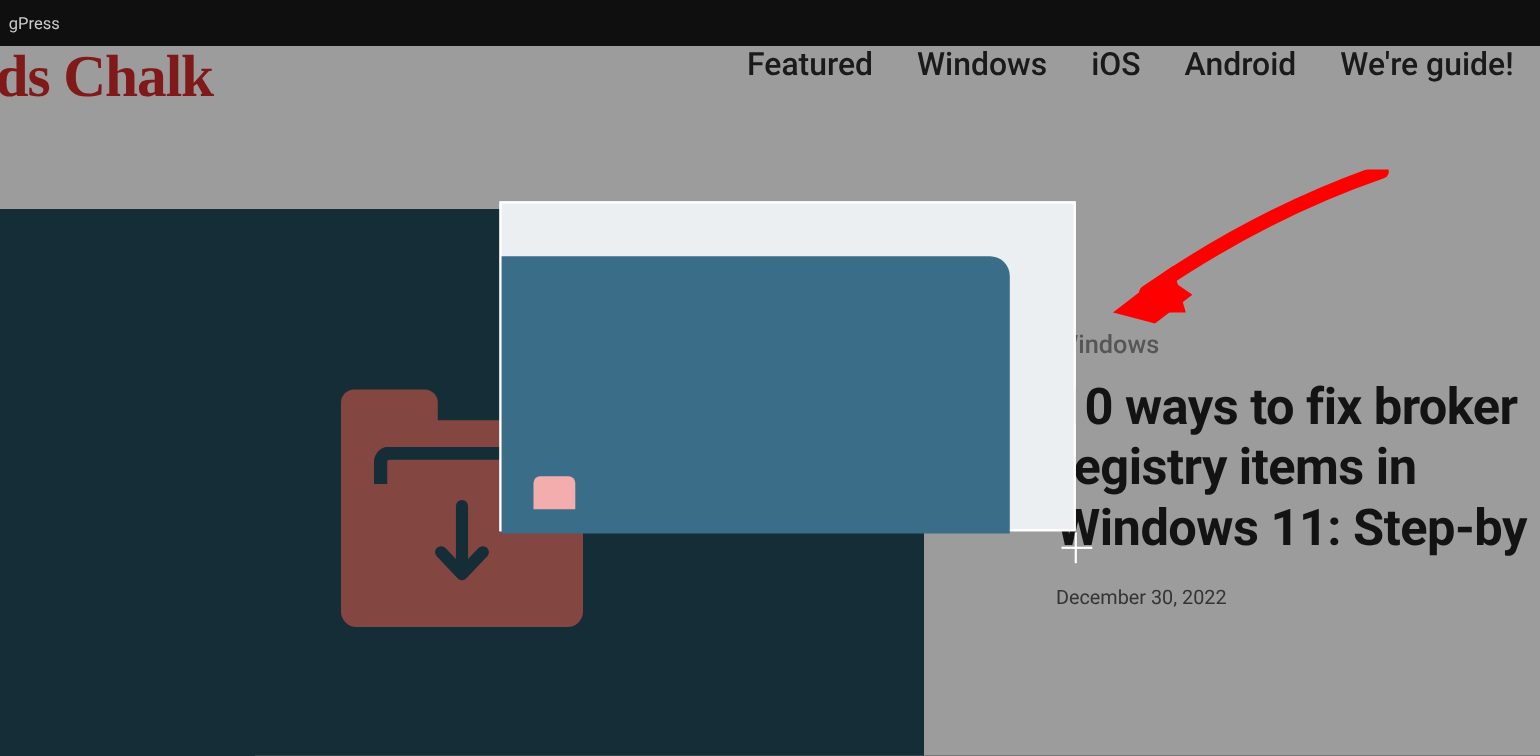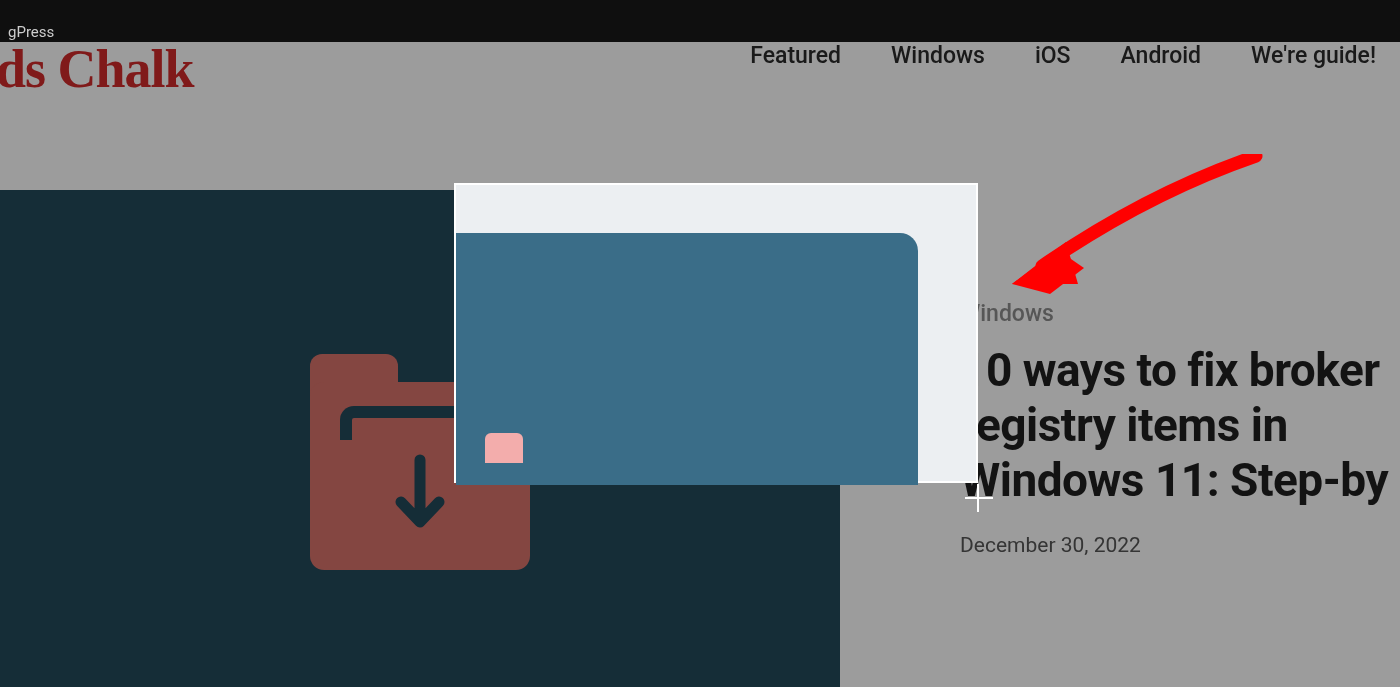--- a/index.html
+++ b/index.html
@@ -5,22 +5,22 @@
   * { margin: 0; padding: 0; box-sizing: border-box; }
   html, body { width: 1400px; height: 687px; overflow: hidden; font-family: -apple-system, BlinkMacSystemFont, "Segoe UI", Roboto, Helvetica, Arial, sans-serif; }
   body { background: #1a1a1a; position: relative; }
 
   
   .topbar {
     height: 42px;
     background: #0f0f0f;
     color: #ddd;
     display: flex;
-    align-items: flex-end;
-    padding: 1px 8px;
+    align-items: flex-start;
+    padding: 12px 8px;
     font-size: 15px;
   }
   .topbar .tab-label { color: #ccc; font-weight: 400; }
 
   
   .page {
     position: absolute;
     top: 42px; left: 0; right: 0; bottom: 0;
     background: #c8c8c8;
   }
@@ -40,22 +40,22 @@
     font-weight: 900;
     font-size: 54px;
     color: #a42222;
     letter-spacing: -1px;
     line-height: 1;
     margin-left: -4px;
     white-space: nowrap;
   }
   .nav {
     display: flex;
-    gap: 50px;
-    font-size: 23px;
+    gap: 40px;
+    font-size: 29px;
     font-weight: 500;
     color: #222;
   }
   .nav-item { color: #222; white-space: nowrap; }
 
   
   .article {
     position: absolute;
     top: 148px;
     left: 0;
@@ -129,21 +129,21 @@
   .title {
     font-size: 46px;
     font-weight: 700;
     line-height: 1.2;
     color: #191919;
     margin-bottom: 24px;
     letter-spacing: -0.5px;
     white-space: nowrap;
   }
   .date {
-    font-size: 21px;
+    font-size: 18px;
     color: #444;
   }
 
   
   .selection-rect {
     position: absolute;
     top: 141px; left: 454px;
     width: 524px; height: 300px;
     border: 2px solid #ffffff;
     background: #eceff2;

